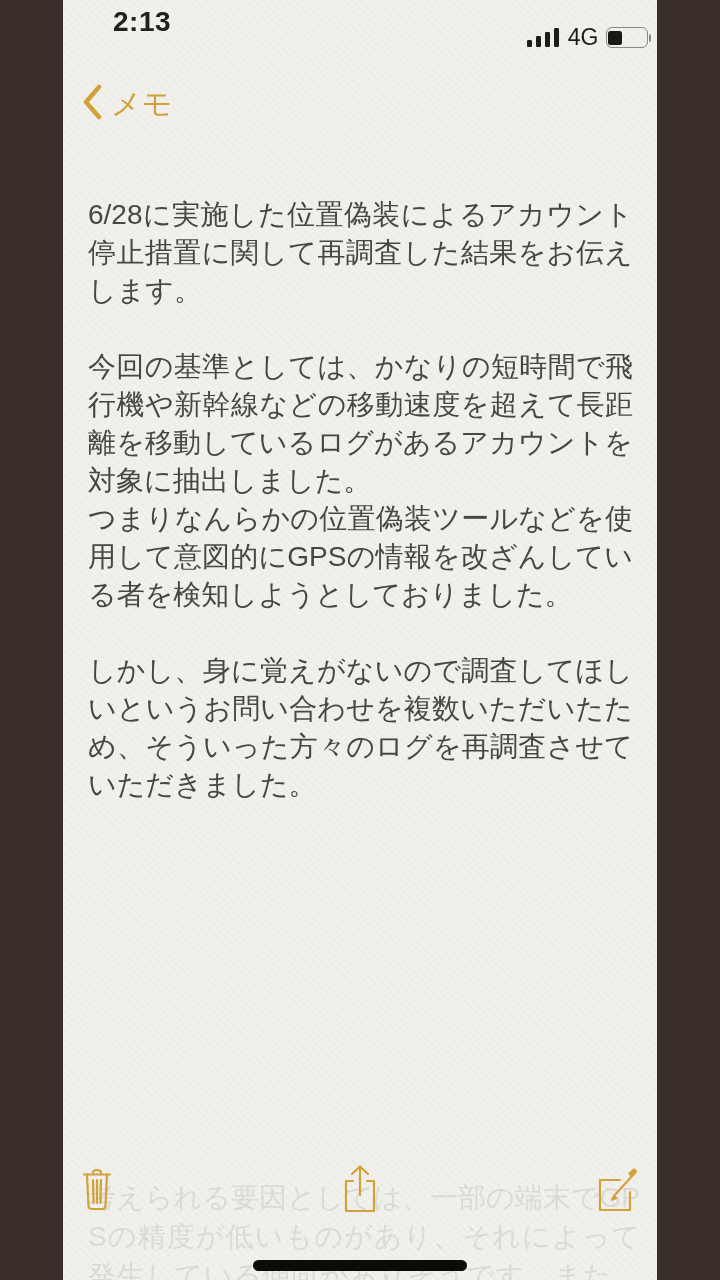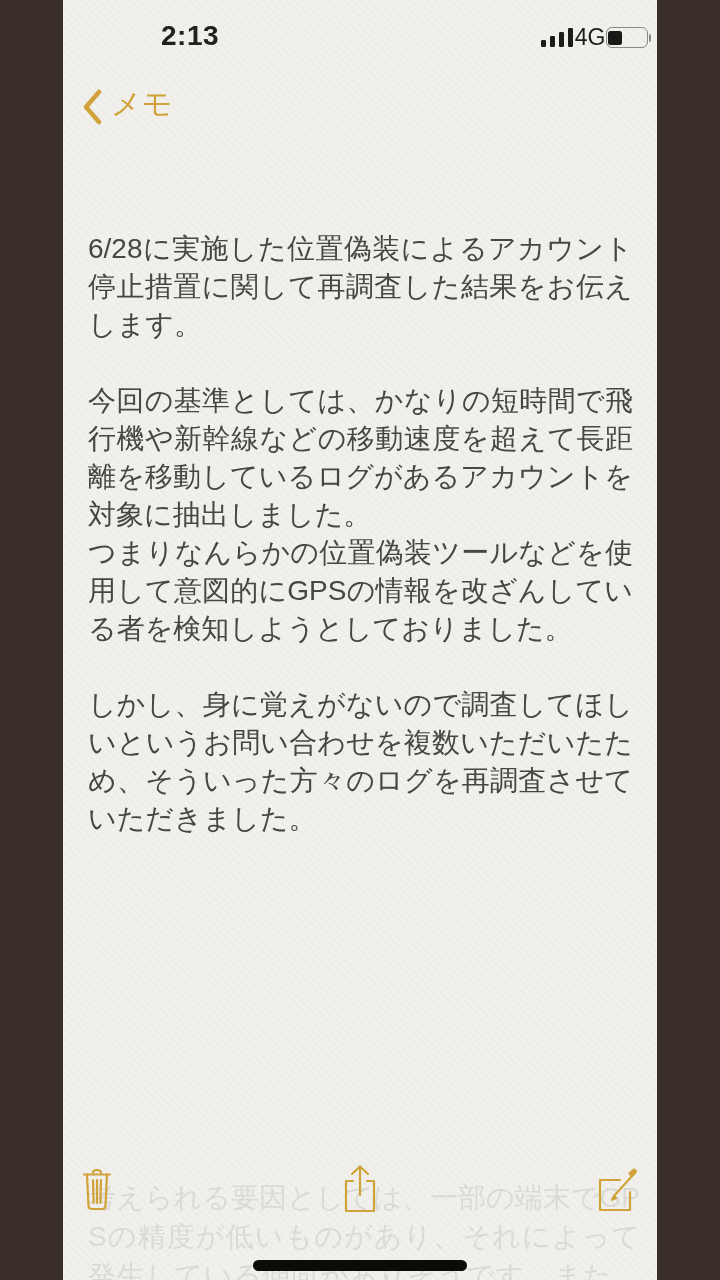--- a/index.html
+++ b/index.html
@@ -10,51 +10,51 @@
   }
   .screen{
     position:absolute;left:63px;top:0;width:594px;height:1280px;
     background:#F2F1ED;overflow:hidden;
     background-image:
       repeating-linear-gradient(47deg, rgba(255,255,255,0.025) 0 3px, rgba(0,0,0,0.012) 3px 6px),
       repeating-linear-gradient(-31deg, rgba(255,255,255,0.02) 0 2px, rgba(120,110,95,0.012) 2px 5px);
   }
   
   .status-time{
-    position:absolute;left:50px;top:20px;
-    font-size:28px;font-weight:600;color:#222120;letter-spacing:0.5px;margin-left:48px;
+    position:absolute;left:50px;top:6px;
+    font-size:28px;font-weight:600;color:#222120;letter-spacing:0.5px;
   }
   .status-right{
-    position:absolute;right:6px;top:24px;display:flex;align-items:center;
+    position:absolute;right:6px;top:24px;display:flex;align-items:center;gap:7px;
   }
   .network{font-size:23px;color:#1d1c1b;}
   .battery{
     position:relative;width:42px;height:21px;border:1.5px solid rgba(40,38,35,0.5);
     border-radius:6px;box-sizing:border-box;display:flex;align-items:center;padding:1.5px;
   }
   .battery-fill{height:14px;background:#19181
 6;border-radius:2.5px;}
   .battery-fill{height:14px;background:#191816;border-radius:2.5px;}
   .battery-nub{width:2.5px;height:8px;background:rgba(40,38,35,0.5);
     border-radius:0 2px 2px 0;margin-left:1px;}
   
   .back-btn{
-    position:absolute;left:20px;top:84px;display:flex;align-items:flex-end;gap:9px;
+    position:absolute;left:20px;top:84px;display:flex;align-items:flex-start;gap:9px;
     color:#D1A23A;cursor:default;
   }
   .back-label{font-size:30px;}
   
   .note-date{
     position:absolute;top:146px;left:0;width:100%;text-align:center;
     font-size:21px;color:#9C9B97;letter-spacing:0.5px;
   }
   
   .note-body{
     position:absolute;top:196px;left:25px;width:545px;
-    font-size:28px;line-height:38px;color:#474644;margin-top:34px;
+    font-size:28px;line-height:38px;color:#474644;
   }
   .note-p{
     margin:0;white-space:pre-wrap;word-break:break-all;line-break:loose;
     text-align:justify;
   }
   .note-p + .note-p{margin-top:38px;}
   
   .faded-text{
     position:absolute;top:1178px;left:25px;width:552px;height:102px;
     font-size:28px;line-height:39px;color:rgba(70,64,56,0.12);

